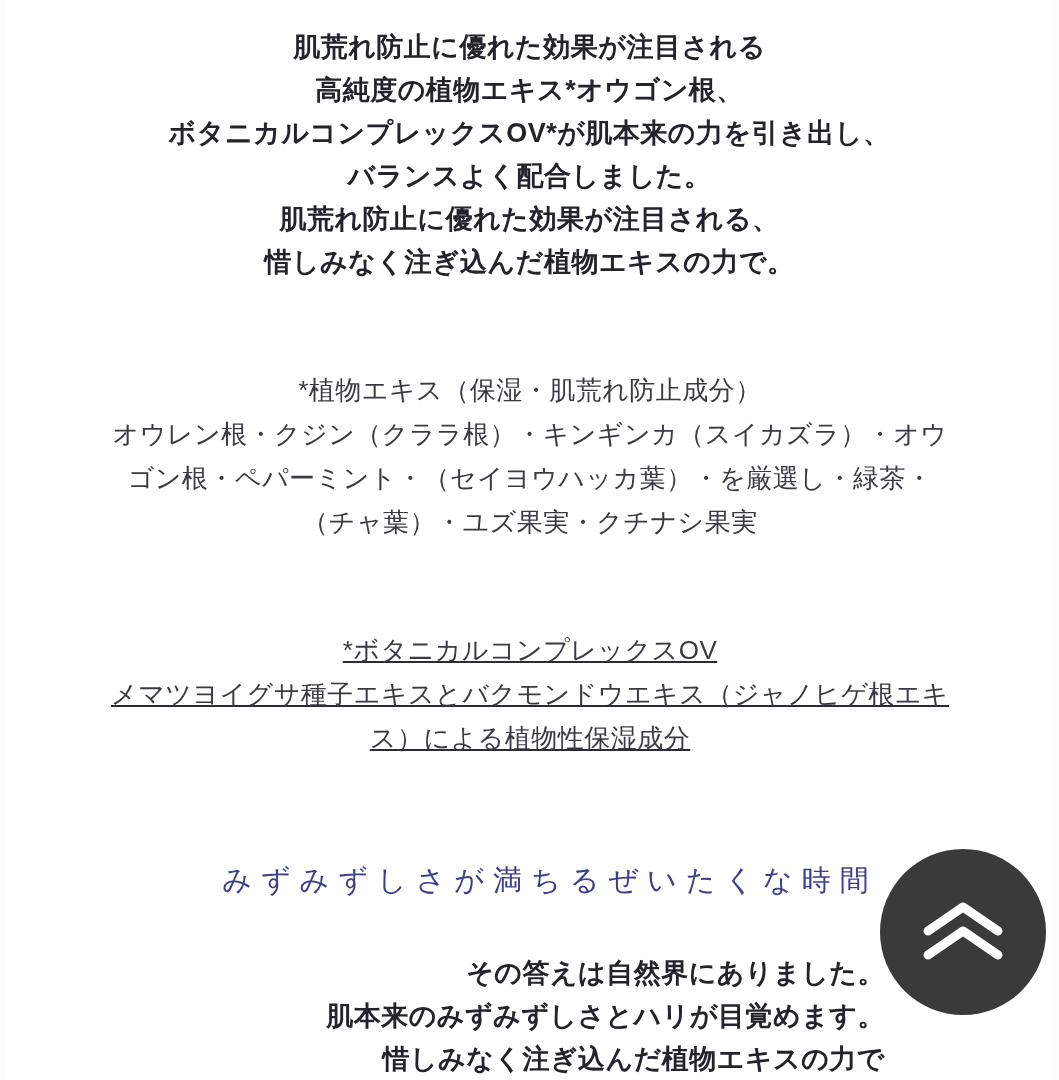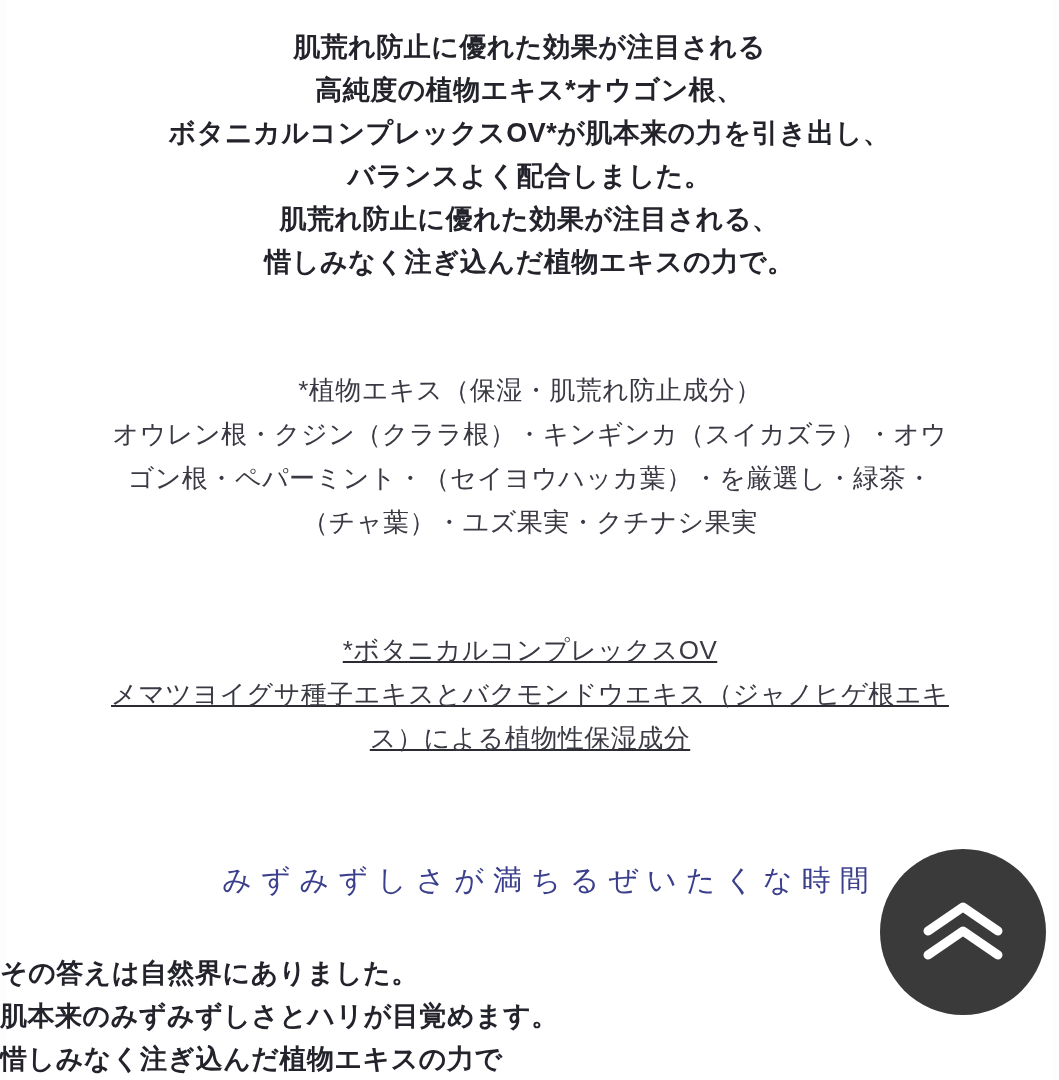--- a/index.html
+++ b/index.html
@@ -101,21 +101,22 @@
     overflow: hidden;
     text-align: center;
   }
 
   
   .closing-block {
     position: absolute;
     left: 0;
     top: 952px;
     width: 878px;
-    text-align: left;
+    text-align: right;
+    padding-left: 7px;
   }
   .closing-line {
     font-size: 27px;
     line-height: 43px;
     font-weight: 700;
     color: #23232b;
     letter-spacing: 0.5px;
     white-space: nowrap;
   }
 

